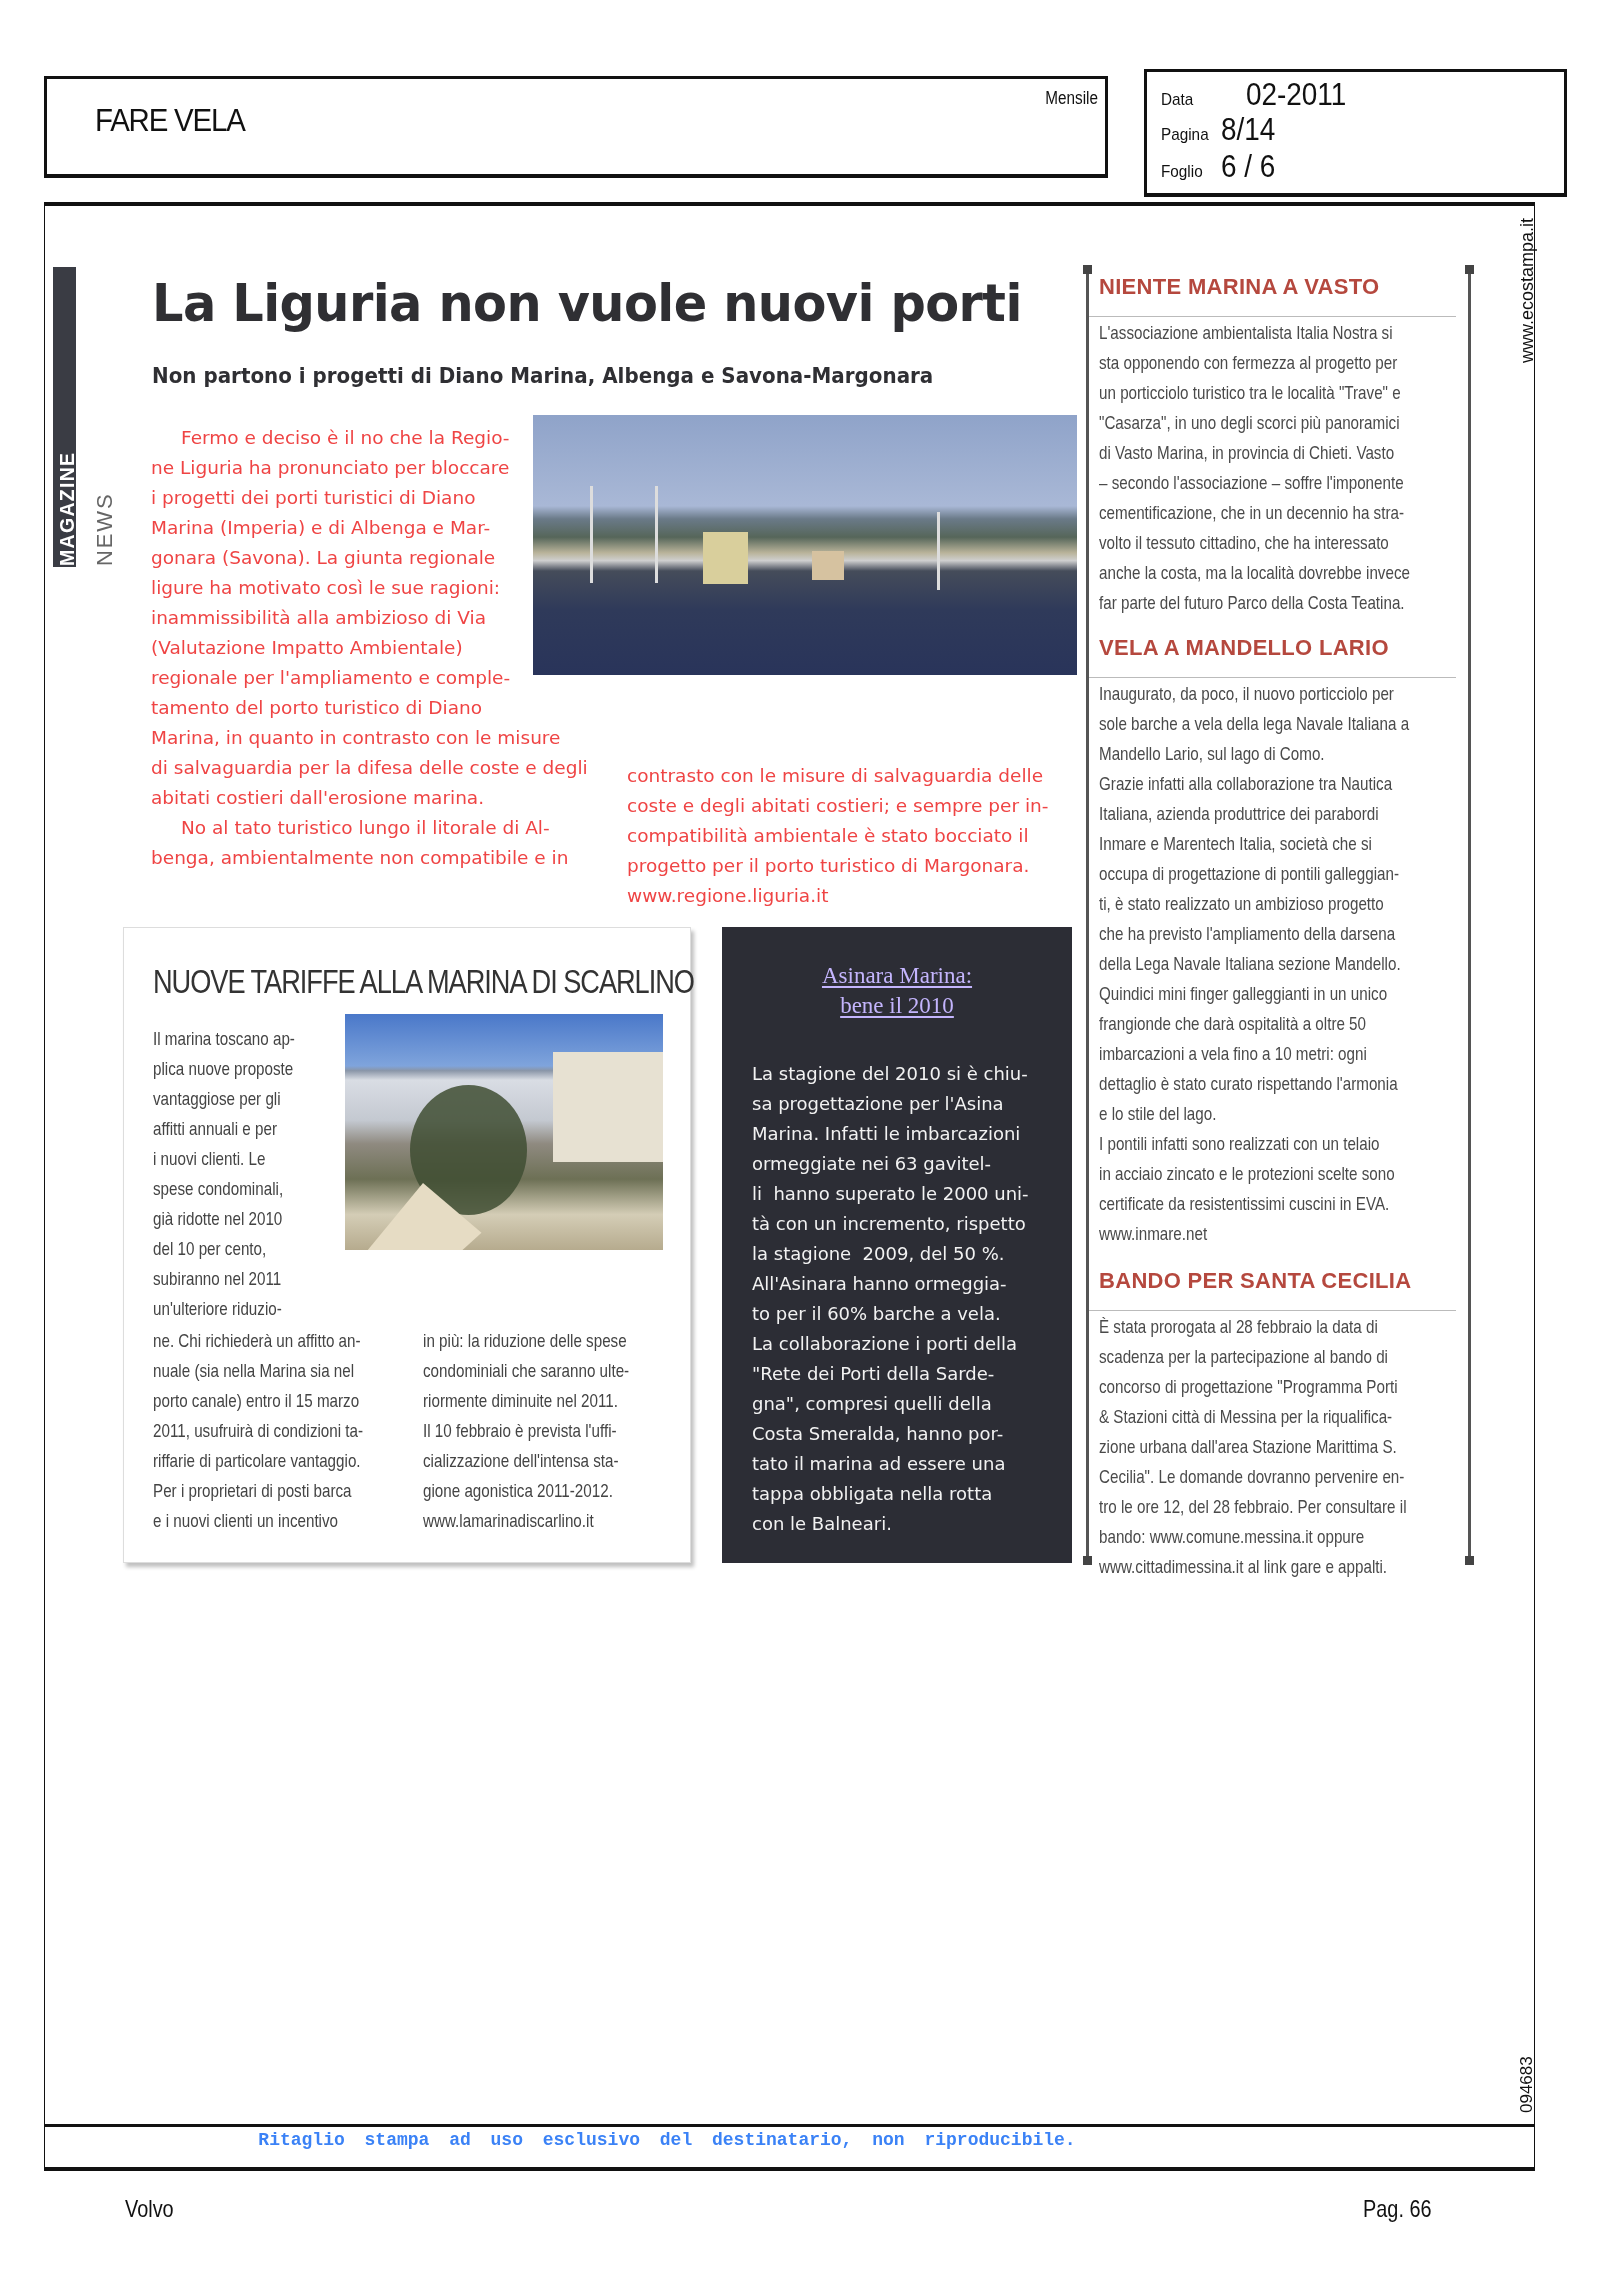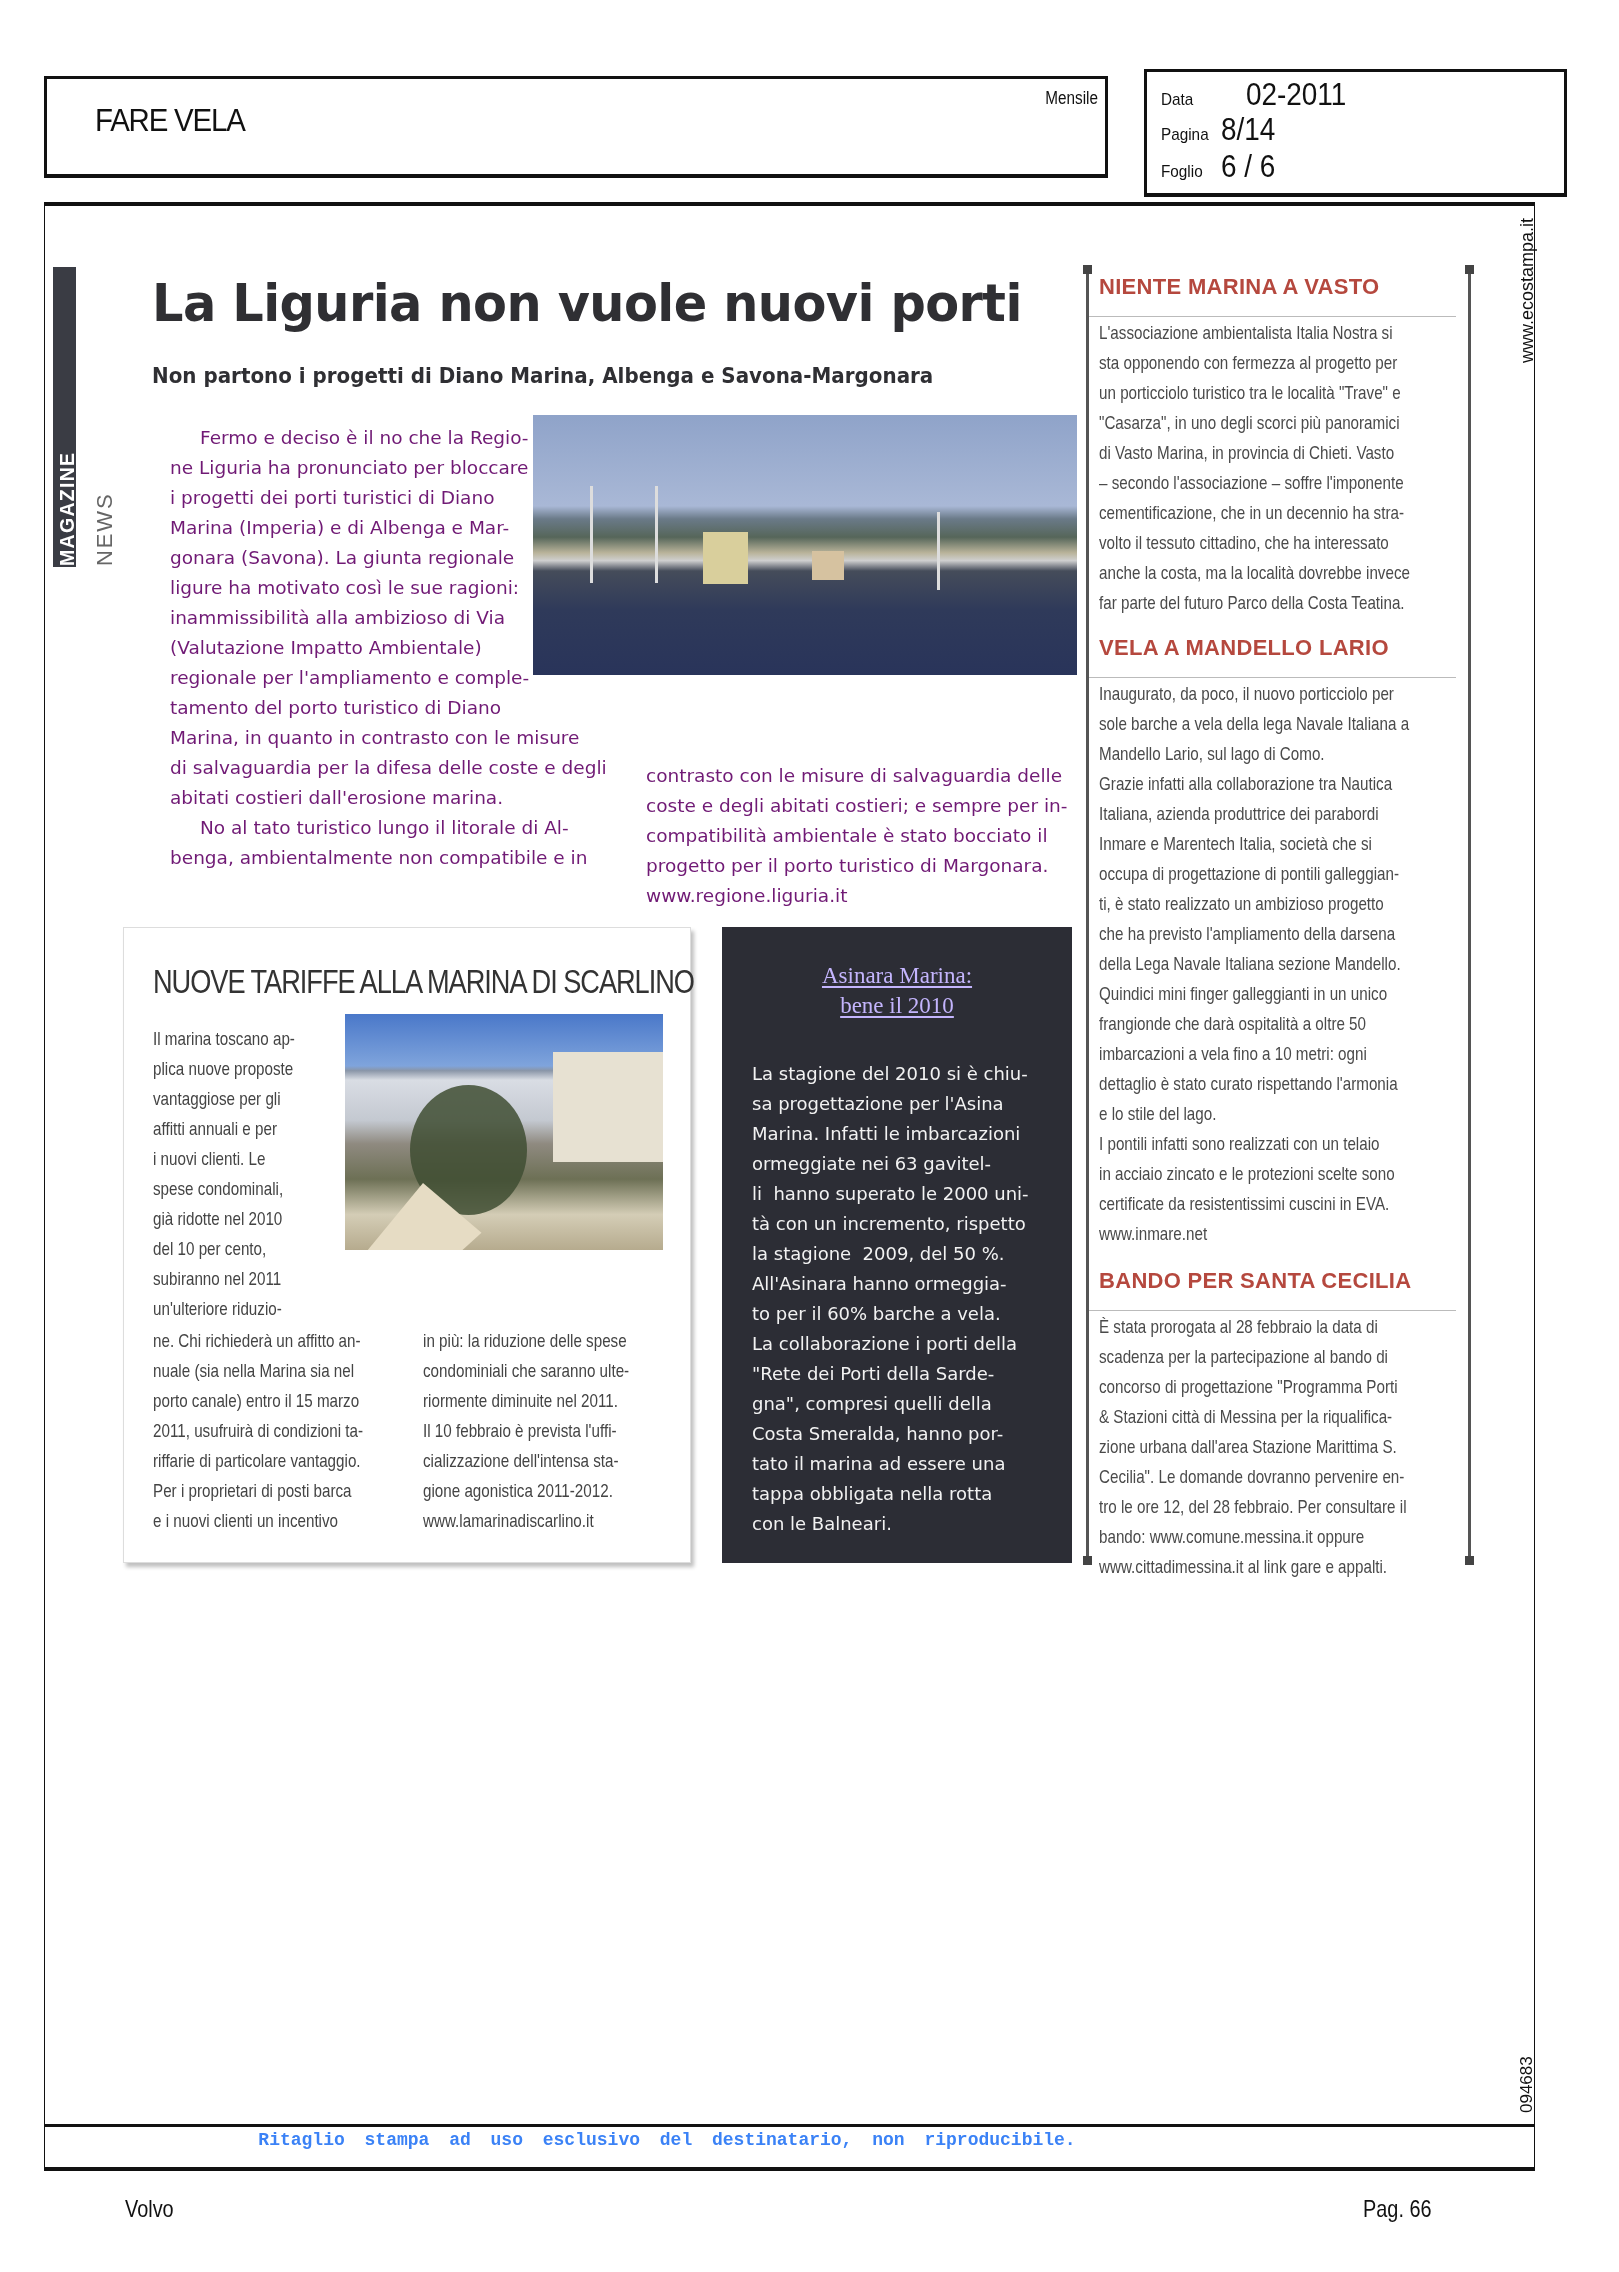--- a/index.html
+++ b/index.html
@@ -28,21 +28,21 @@
 
   
   .mag-tab { position: absolute; left: 53px; top: 267px; width: 23px; height: 300px; background: #3a3c44; }
   .mag-text { position: absolute; left: 56px; top: 566px; transform: rotate(-90deg); transform-origin: left top; font-size: 19.5px; font-weight: bold; color: #fff; letter-spacing: 1.3px; white-space: nowrap; }
   .news-text { position: absolute; left: 92px; top: 566px; transform: rotate(-90deg); transform-origin: left top; font-size: 22px; font-weight: normal; color: #666; letter-spacing: 1.9px; white-space: nowrap; }
 
   
   .headline { position: absolute; left: 152px; top: 273px; font-family: "DejaVu Sans", sans-serif; font-weight: bold; font-size: 52px; color: #2f2f33; letter-spacing: -0.6px; transform: scaleX(0.95); transform-origin: left; white-space: nowrap; }
   .subhead { position: absolute; left: 152px; top: 363px; font-family: "DejaVu Sans", sans-serif; font-weight: bold; font-size: 21.4px; color: #2f2f33; transform: scaleX(0.93); transform-origin: left; white-space: nowrap; }
 
-  .body-text { font-family: "DejaVu Sans", sans-serif; font-size: 18.5px; line-height: 30px; color: #701a75; margin-left: 19px; }
+  .body-text { font-family: "DejaVu Sans", sans-serif; font-size: 18.5px; line-height: 30px; color: #ef4444; }
   .col1 { position: absolute; left: 151px; top: 423px; width: 441px; }
   .col1 .narrow { width: 389px; }
   .col2 { position: absolute; left: 627px; top: 761px; width: 441px; }
   .photo-liguria { position: absolute; left: 533px; top: 415px; width: 544px; height: 260px; overflow: hidden;
     background:
       linear-gradient(to bottom, #8fa3c9 0%, #a9b8d6 35%, #6a7a88 40%, #56665a 47%, #b9b39a 53%, #cfcfcf 56%, #454c5a 60%, #2f3a5a 75%, #29345a 100%); }
   .photo-liguria .bldg { position: absolute; left: 170px; top: 117px; width: 45px; height: 52px; background: #d9cf9c; }
   .photo-liguria .bldg2 { position: absolute; left: 279px; top: 136px; width: 32px; height: 29px; background: #d6c2a0; }
   .photo-liguria .mast { position: absolute; width: 2.6px; background: #ddd; }
 

